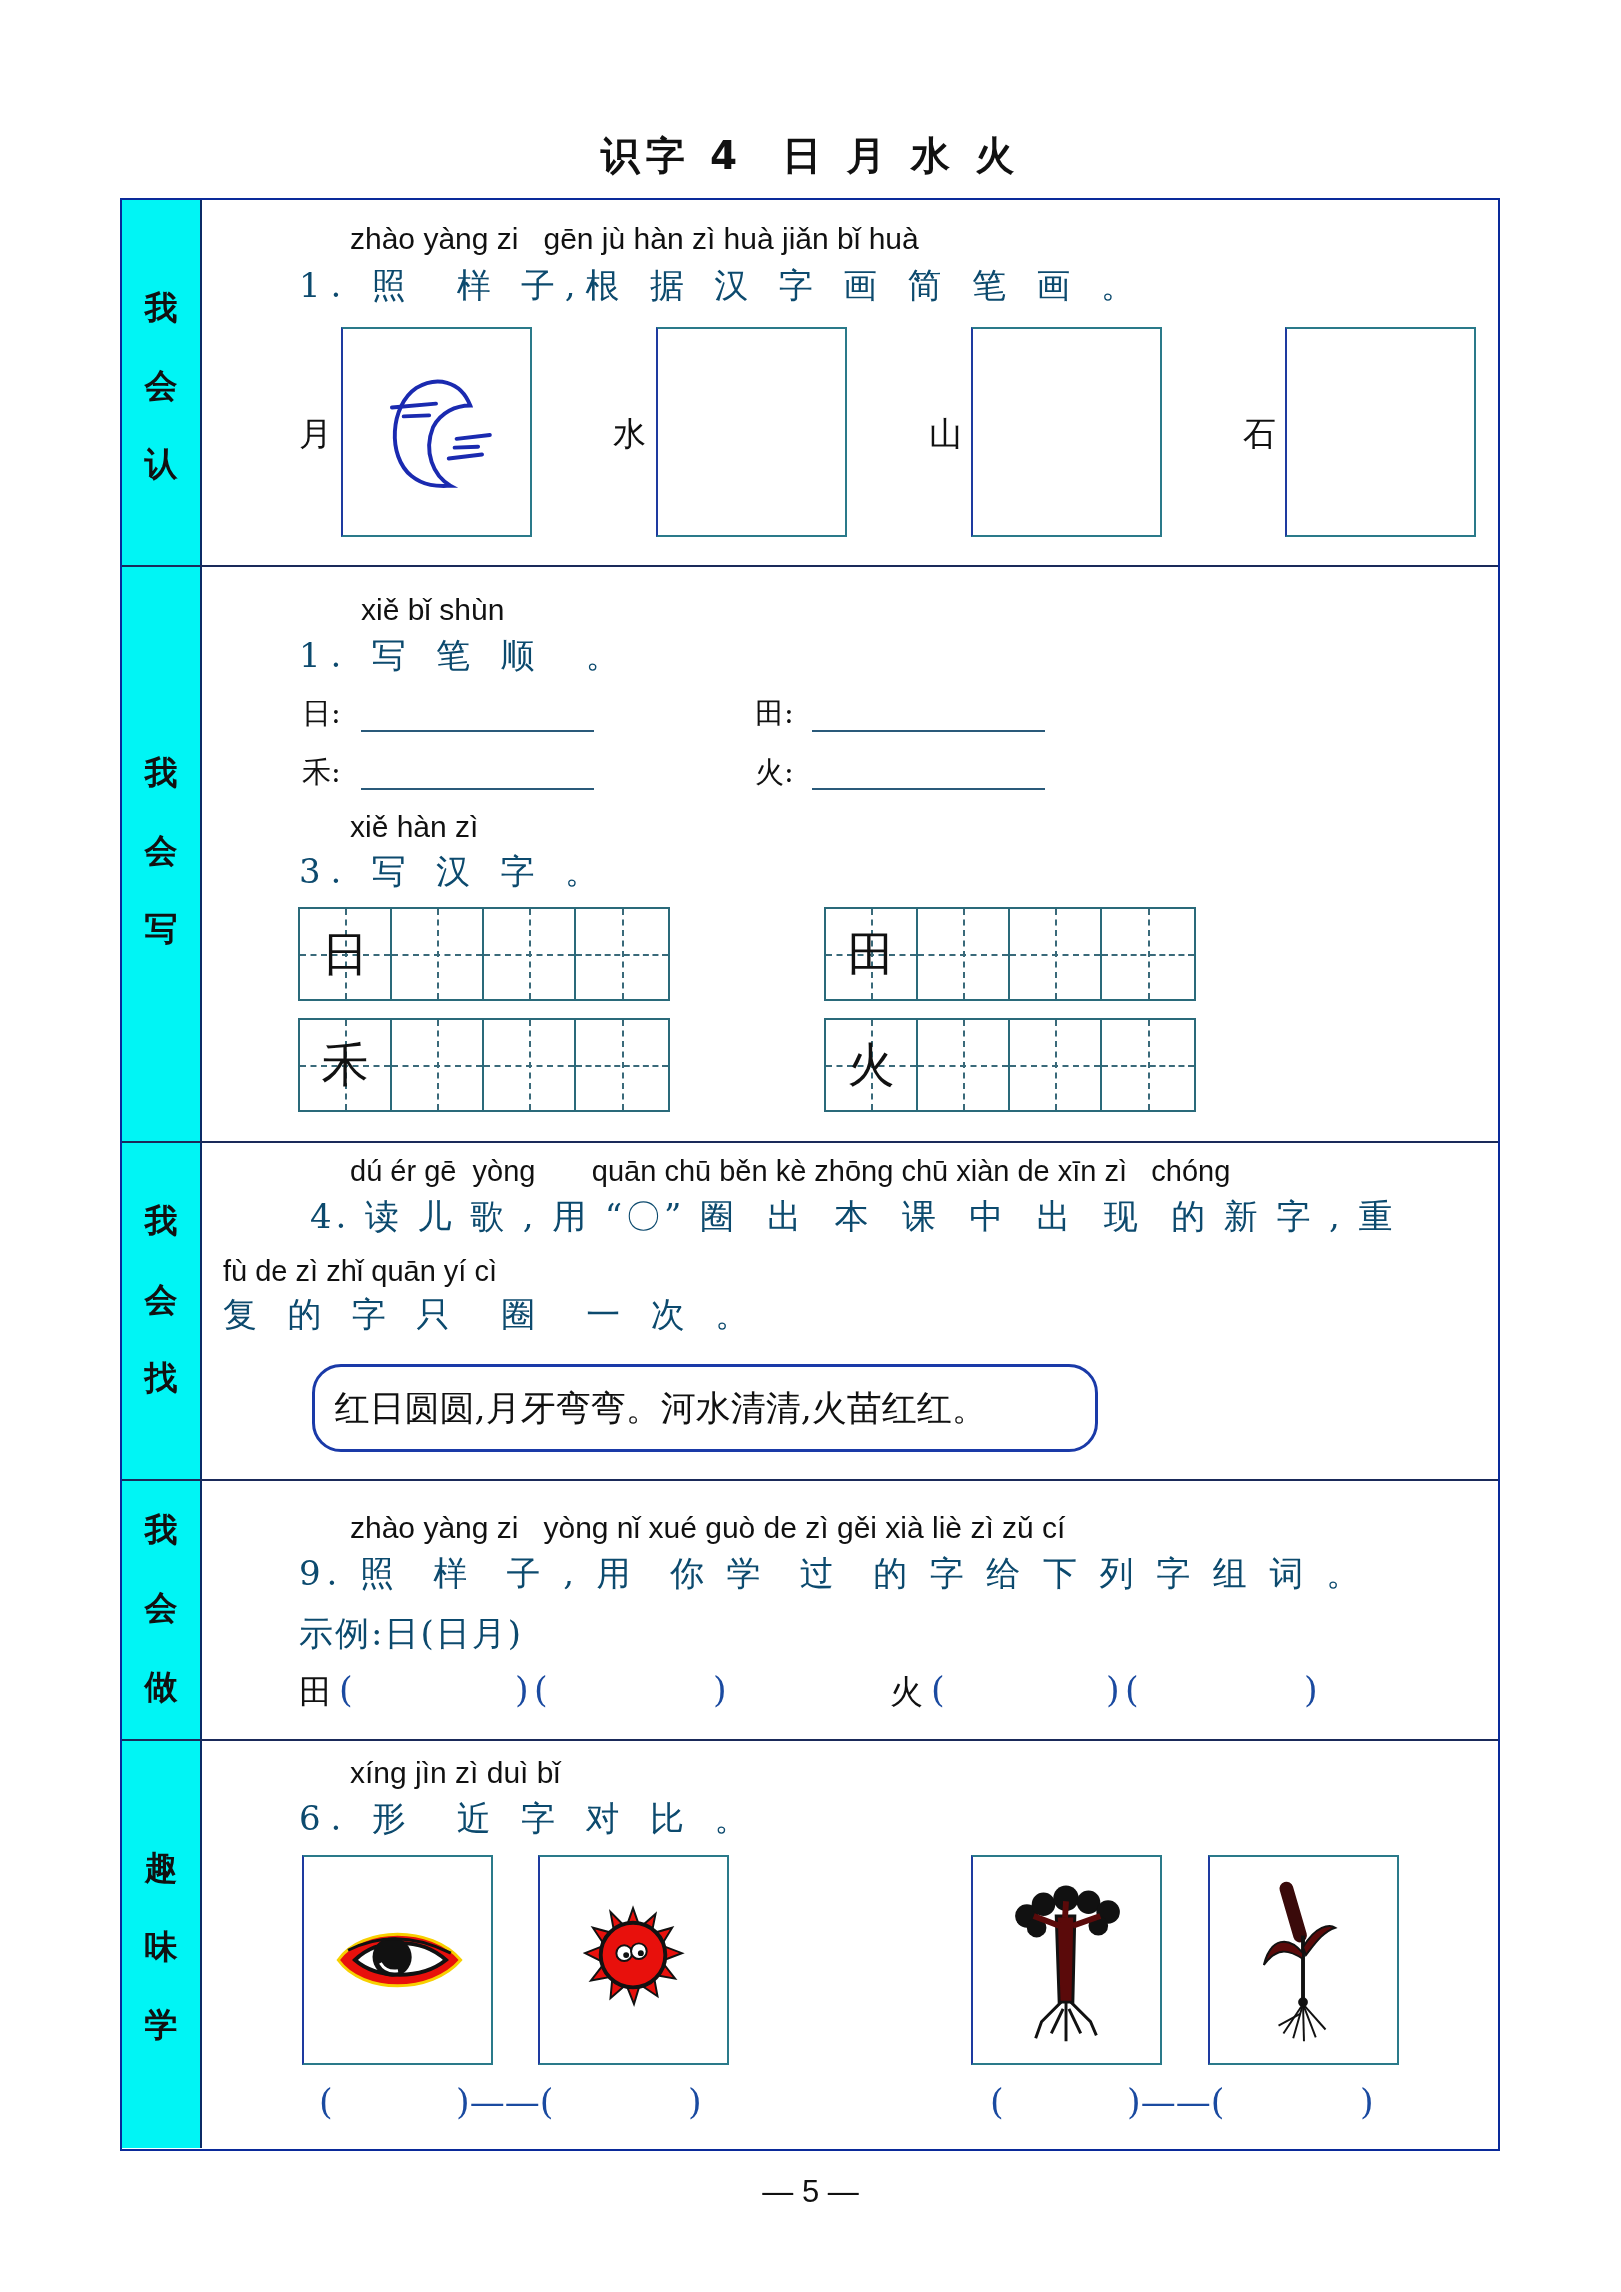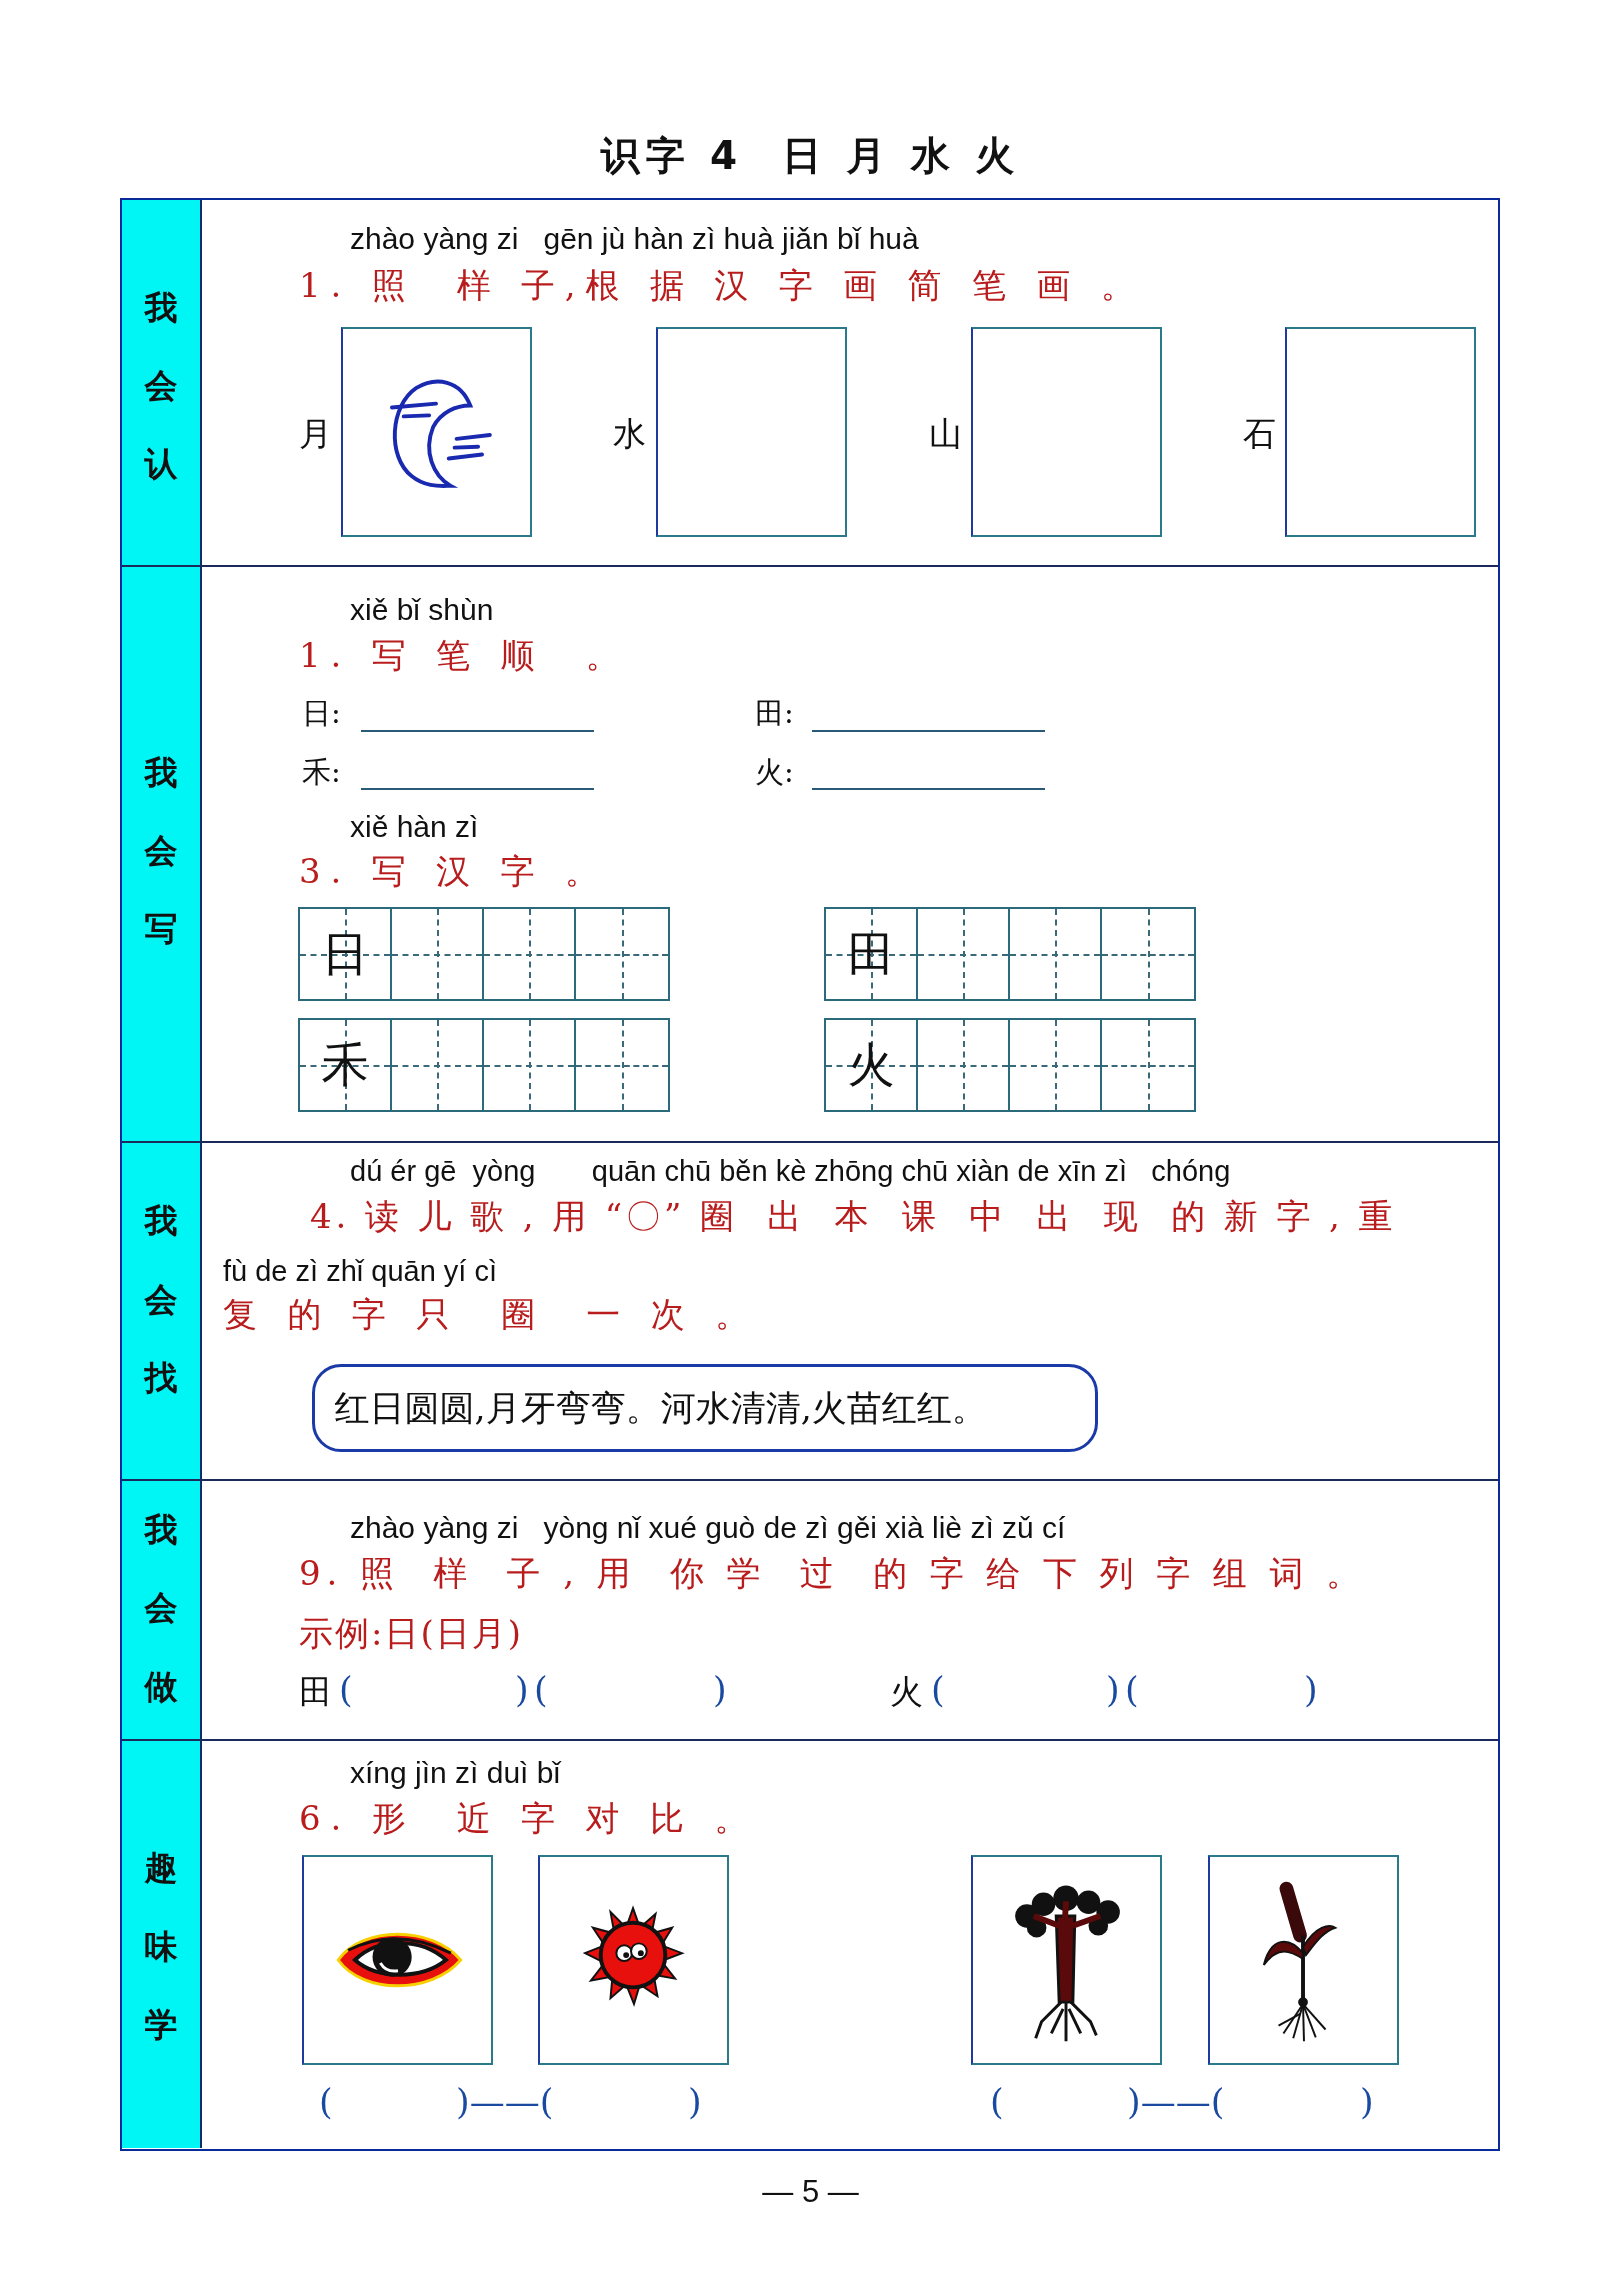--- a/index.html
+++ b/index.html
@@ -9,21 +9,21 @@
   .title { left:0; width:1621px; top:129px; text-align:center; font-size:39px; font-weight:bold;
            letter-spacing:5.9px; font-family:"DejaVu Sans", sans-serif; }
   .title .gap { display:inline-block; width:39px; }
   .frame { left:120px; top:198px; width:1380px; height:1953px; border:2.9px solid #0a2a9a; box-sizing:border-box; }
   .sidebar-cell { position:absolute; left:0; width:80px; background:#00f5f5; border-right:2px solid #0b2a66;
                   box-sizing:border-box; }
   .sidebar-cell .lab { position:absolute; left:0; width:78px; text-align:center; font-size:33px; font-weight:bold;
                        line-height:78px; font-family:"DejaVu Sans", sans-serif; }
   .row-sep { position:absolute; left:0; right:0; height:2px; background:#1a2a5a; }
   .pinyin { font-size:30px; font-family:"Liberation Sans", sans-serif; color:#111; white-space:pre; }
-  .zh { font-size:34px; font-family:"DejaVu Serif", serif; color:#b91c1c; white-space:pre; letter-spacing:9.8px; }
+  .zh { font-size:34px; font-family:"DejaVu Serif", serif; color:#0c4a6e; white-space:pre; letter-spacing:9.8px; }
   .box { position:absolute; border:2px solid #2a7a8a; border-left-color:#1e3aa0; box-sizing:border-box; background:#fff; }
   .char-label { font-size:33px; font-family:"DejaVu Serif", serif; }
   .line { position:absolute; height:2px; background:#2a5a7a; }
   .grid { position:absolute; border:2px solid #2a6a7a; box-sizing:border-box; display:flex; }
   .grid .cell { position:relative; width:92px; height:100%; border-right:2px solid #2a6a7a; box-sizing:border-box; }
   .grid .cell:last-child { border-right:none; }
   .grid .cell .v { position:absolute; left:50%; top:0; bottom:0; border-left:2px dashed #3a6a7a; }
   .grid .cell .h { position:absolute; top:50%; left:0; right:0; border-top:2px dashed #3a6a7a; }
   .grid .cell .ch { position:absolute; left:0; right:0; top:0; bottom:0; display:flex; align-items:center;
                     justify-content:center; font-size:47px; font-family:"DejaVu Serif", serif; }
@@ -92,21 +92,21 @@
 
 <div class="abs char-label" style="left:613px;top:412px;">水</div>
 <div class="box" style="left:656px;top:327px;width:191px;height:210px;"></div>
 
 <div class="abs char-label" style="left:929px;top:412px;">山</div>
 <div class="box" style="left:971px;top:327px;width:191px;height:210px;"></div>
 
 <div class="abs char-label" style="left:1243px;top:412px;">石</div>
 <div class="box" style="left:1285px;top:327px;width:191px;height:210px;"></div>
 
-<div class="abs pinyin" style="left:350px;top:593px;">xiě bǐ shùn</div>
+<div class="abs pinyin" style="left:361px;top:593px;">xiě bǐ shùn</div>
 <div class="abs zh" style="left:299px;top:633px;">1. 写 笔 顺  。</div>
 
 <div class="abs char-label" style="left:302px;top:694px;font-size:29px;"><span>日</span><span>:</span></div>
 <div class="line" style="left:361px;top:730px;width:233px;"></div>
 
 <div class="abs char-label" style="left:755px;top:694px;font-size:29px;"><span>田</span><span>:</span></div>
 <div class="line" style="left:812px;top:730px;width:233px;"></div>
 
 <div class="abs char-label" style="left:302px;top:753px;font-size:29px;"><span>禾</span><span>:</span></div>
 <div class="line" style="left:361px;top:788px;width:233px;"></div>

